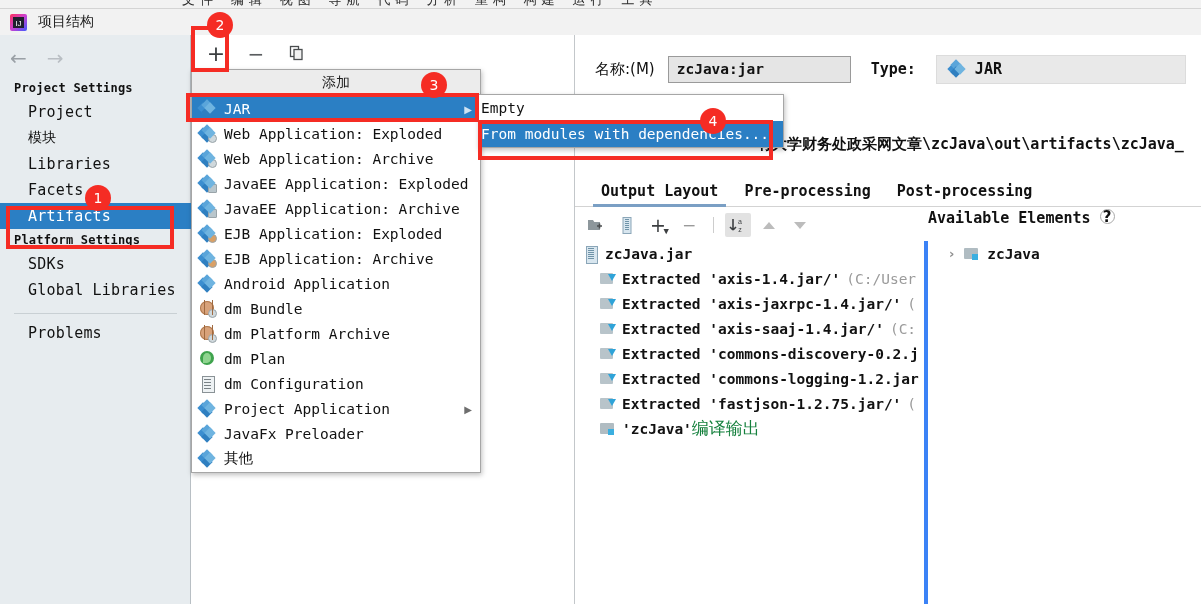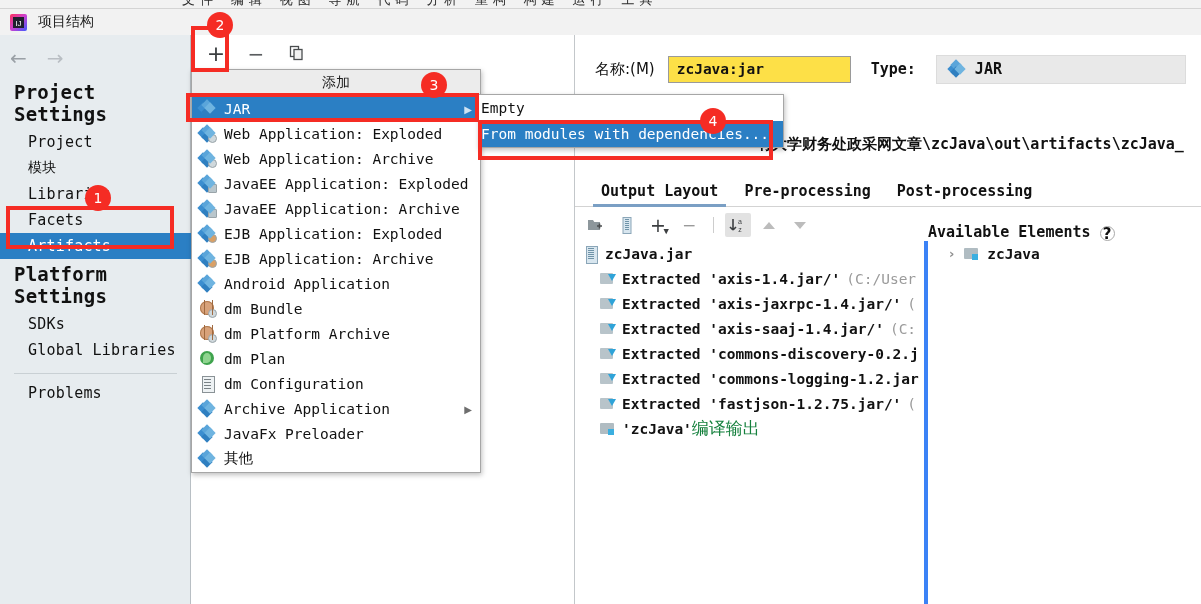--- a/index.html
+++ b/index.html
@@ -41,21 +41,21 @@
   .sidebar {
     position:absolute; left:0; top:35px; width:191px; height:569px;
     background:#e7ecef; border-right:1px solid #b8bfc4;
   }
   .nav-arrows { position:absolute; left:10px; top:13px; display:flex; gap:20px; }
   .arrow { font-size:20px; color:#9aa0a6; line-height:1; font-family:"DejaVu Sans",sans-serif; }
   .arrow.fwd { color:#b9bec3; }
 
   .side-list { position:absolute; left:0; top:42px; width:191px; }
   .side-head {
-    font-size:19px; font-weight:bold; color:#111; padding:4px 0 4px 14px;
+    font-size:12px; font-weight:bold; color:#111; padding:4px 0 4px 14px;
     letter-spacing:0.2px;
   }
   .side-item {
     font-size:15px; color:#111; padding:4px 0 4px 28px; letter-spacing:0.2px;
   }
   .side-item.cjk { font-family:"DejaVu Sans","Liberation Sans",sans-serif; font-size:14px;}
   .side-item.selected {
     background:#2b7fc4; color:#ffffff;
   }
   .side-sep {
@@ -165,21 +165,21 @@
   }
   .namerow {
     position:absolute; left:0; top:14px; width:627px; height:40px;
     display:flex; align-items:center;
   }
   .lbl {
     font-size:15px; color:#111; font-weight:bold; white-space:nowrap;
   }
   .lbl.cjk { font-family:"DejaVu Sans","Liberation Sans",sans-serif; font-weight:normal;}
   .txtin {
-    width:183px; height:27px; border:1px solid #9a9a9a; background:#fde047;
+    width:183px; height:27px; border:1px solid #9a9a9a; background:#e5e5e5;
     margin-left:13px; display:flex; align-items:center; padding-left:8px;
     font-size:14.5px; color:#111; font-weight:bold;
   }
   .typebox {
     margin-left:20px; height:29px; background:#e9e9e9; border:1px solid #dcdcdc;
     display:flex; align-items:center; padding:0 12px; min-width:250px;
   }
   .typebox .ico { width:17px; height:17px; position:relative; margin-right:9px; }
   .typebox span { font-size:15px; font-weight:bold; color:#111; }
 
@@ -215,21 +215,21 @@
   .obtn .plus { font-size:19px; color:#3c3f41; font-family:"DejaVu Sans",sans-serif; line-height:1; }
   .obtn .minus { font-size:17px; color:#9a9a9a; font-family:"DejaVu Sans",sans-serif; line-height:1;}
   .obtn.boxed { background:#e2e2e2; border-radius:2px; }
   .obtn .caret { font-size:9px; color:#3c3f41; position:absolute; right:2px; bottom:1px;}
   .tri { width:0;height:0;border-left:6px solid transparent;border-right:6px solid transparent; }
   .tri.up { border-bottom:7px solid #bcbcbc; }
   .tri.down { border-top:7px solid #bcbcbc; }
 
   .avail-head {
     position:absolute; left:353px; top:174px; width:274px; height:32px;
-    display:flex; align-items:flex-end; padding-left:0px;
+    display:flex; align-items:flex-start; padding-left:0px;
   }
   .avail-head span { font-size:15px; font-weight:bold; color:#111; }
   .qmark {
     width:15px; height:15px; border-radius:50%; border:1px solid #a9a9a9;
     color:#8c8c8c; font-size:11px; display:flex; align-items:center; justify-content:center;
     margin-left:9px; font-family:"DejaVu Sans",sans-serif;
   }
 
   .tree {
     position:absolute; left:0; top:206px; width:353px; height:363px;
@@ -451,21 +451,21 @@
     <div class="mi">
       <span class="ico ico-doc"></span>
       <span>dm Configuration</span>
     </div>
 
     <div class="mi">
       <span class="ico ico-diamond">
           <i></i>
           <b></b>
         </span>
-      <span>Archive Application</span>
+      <span>Project Application</span>
       <span class="sub">▶</span>
     </div>
 
     <div class="mi">
       <span class="ico ico-diamond">
           <i></i>
           <b></b>
         </span>
       <span>JavaFx Preloader</span>
     </div>

